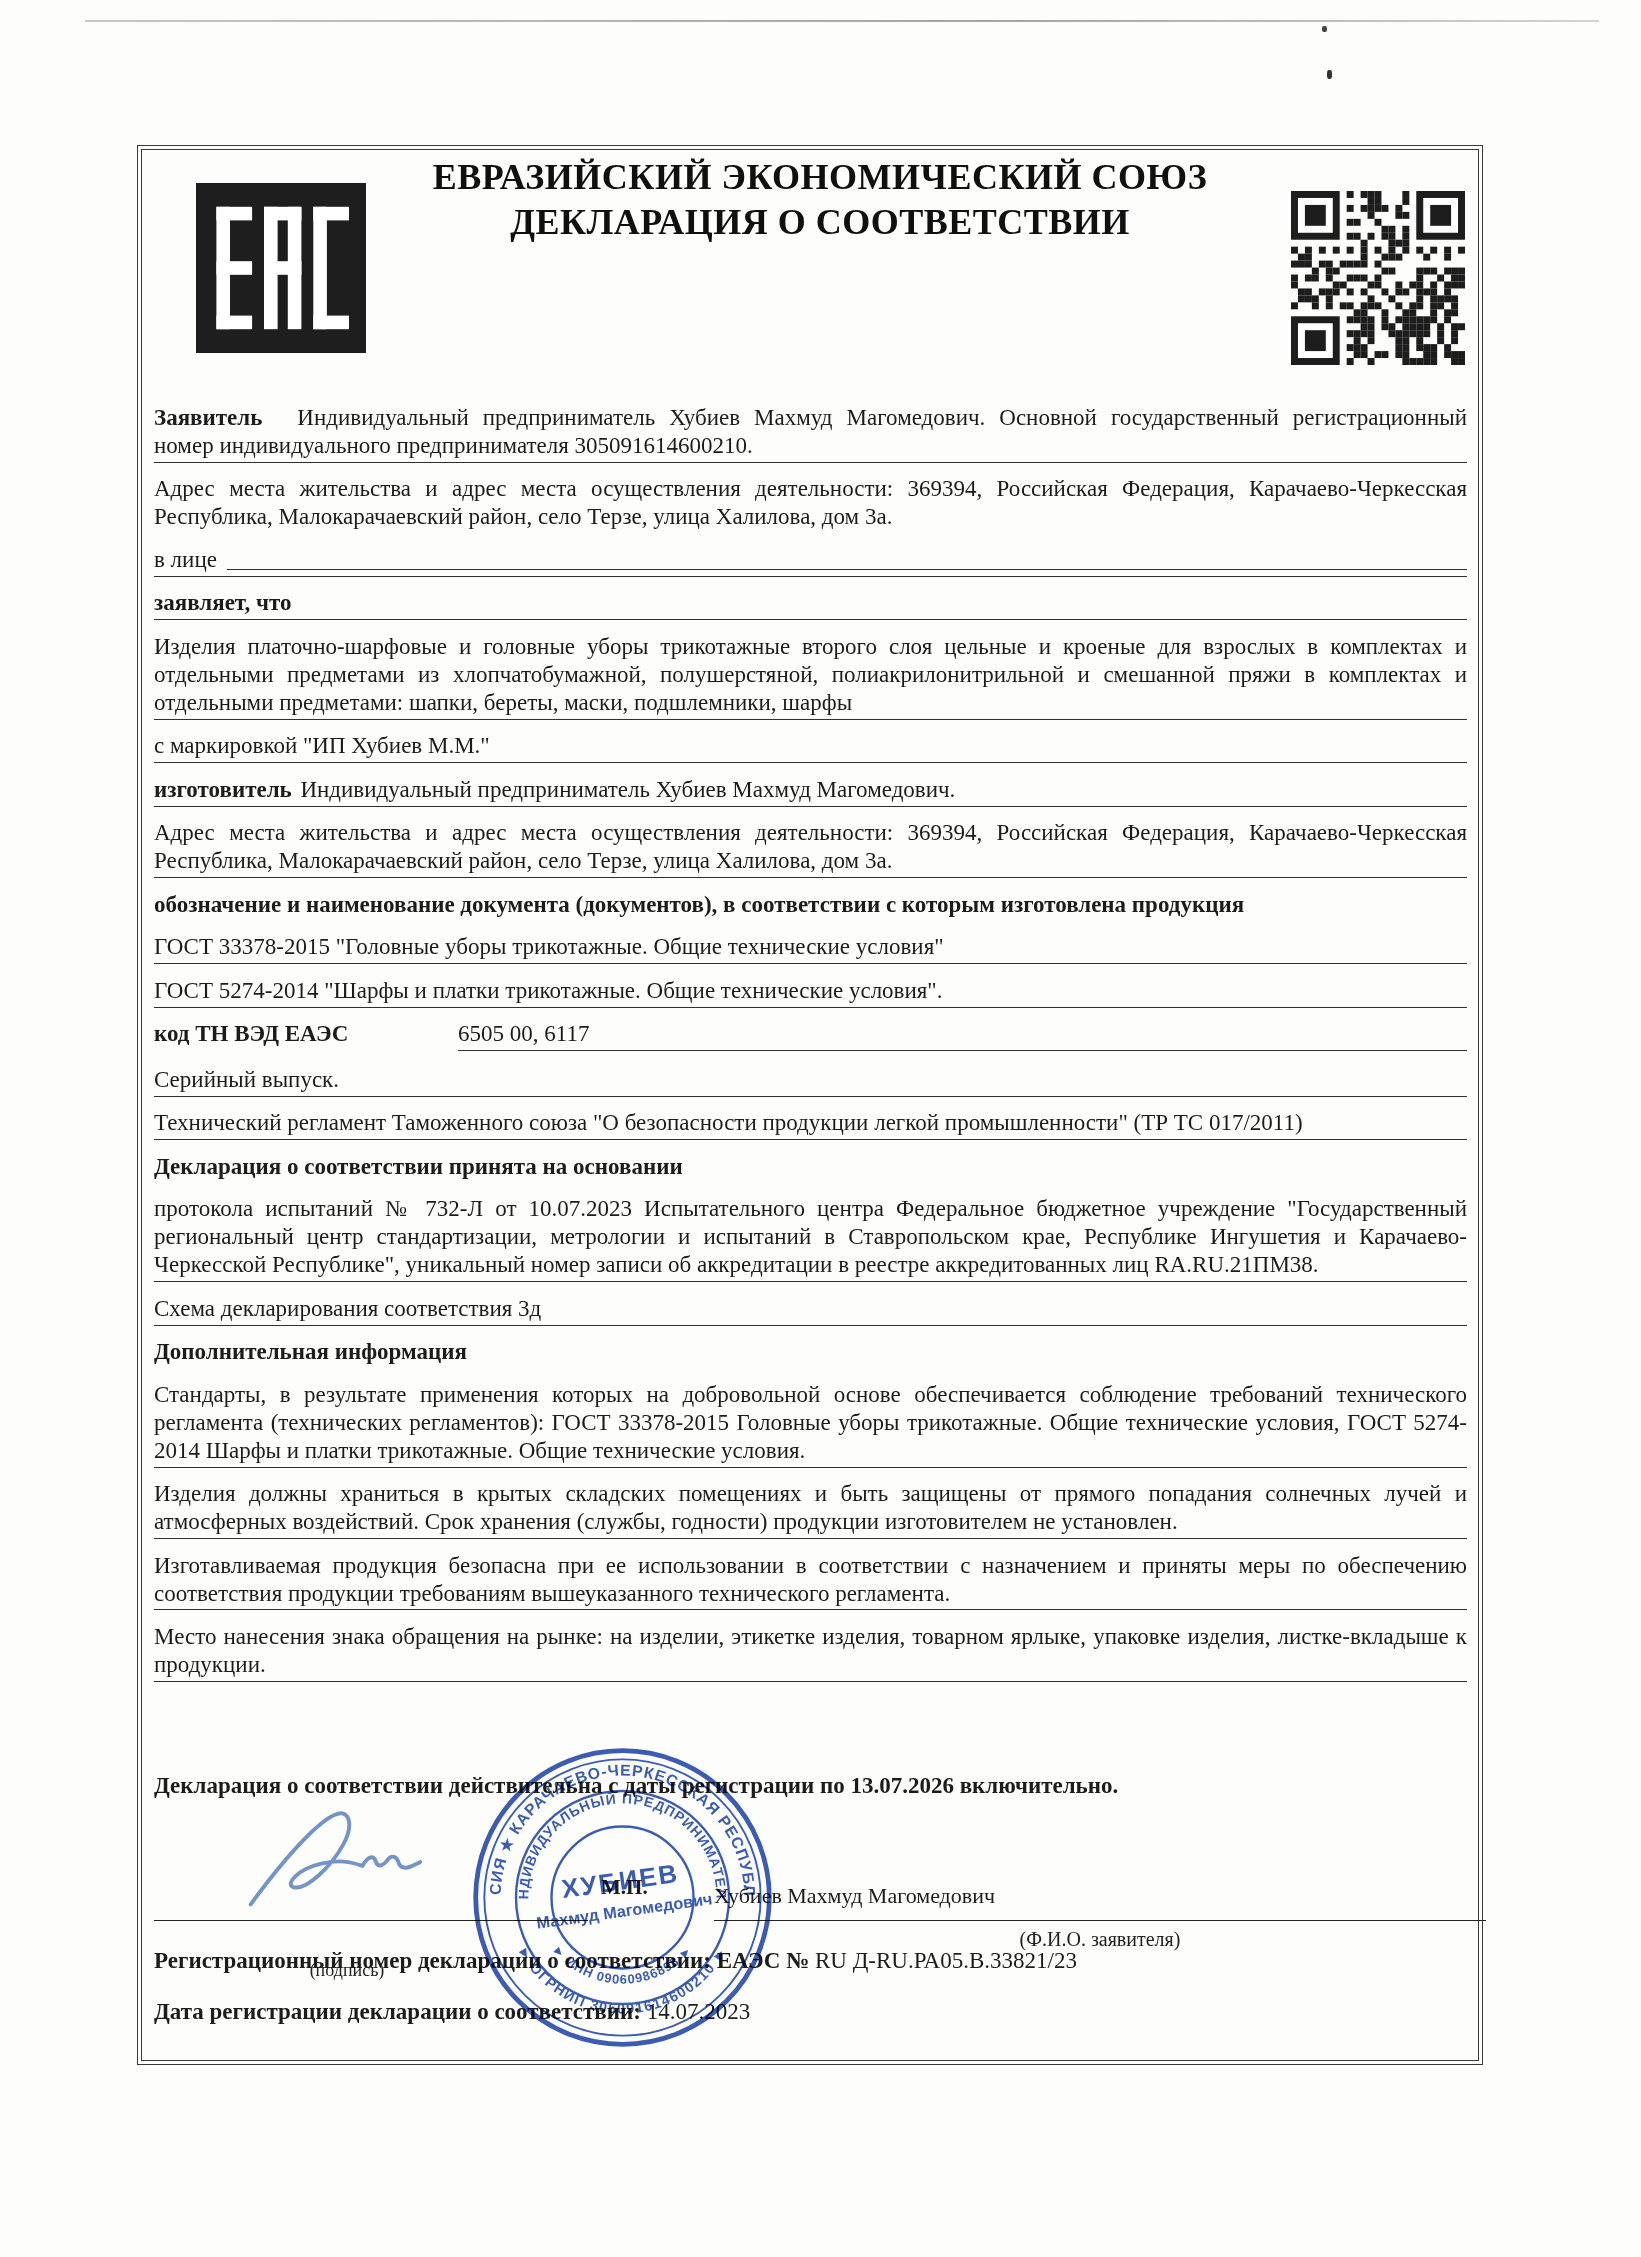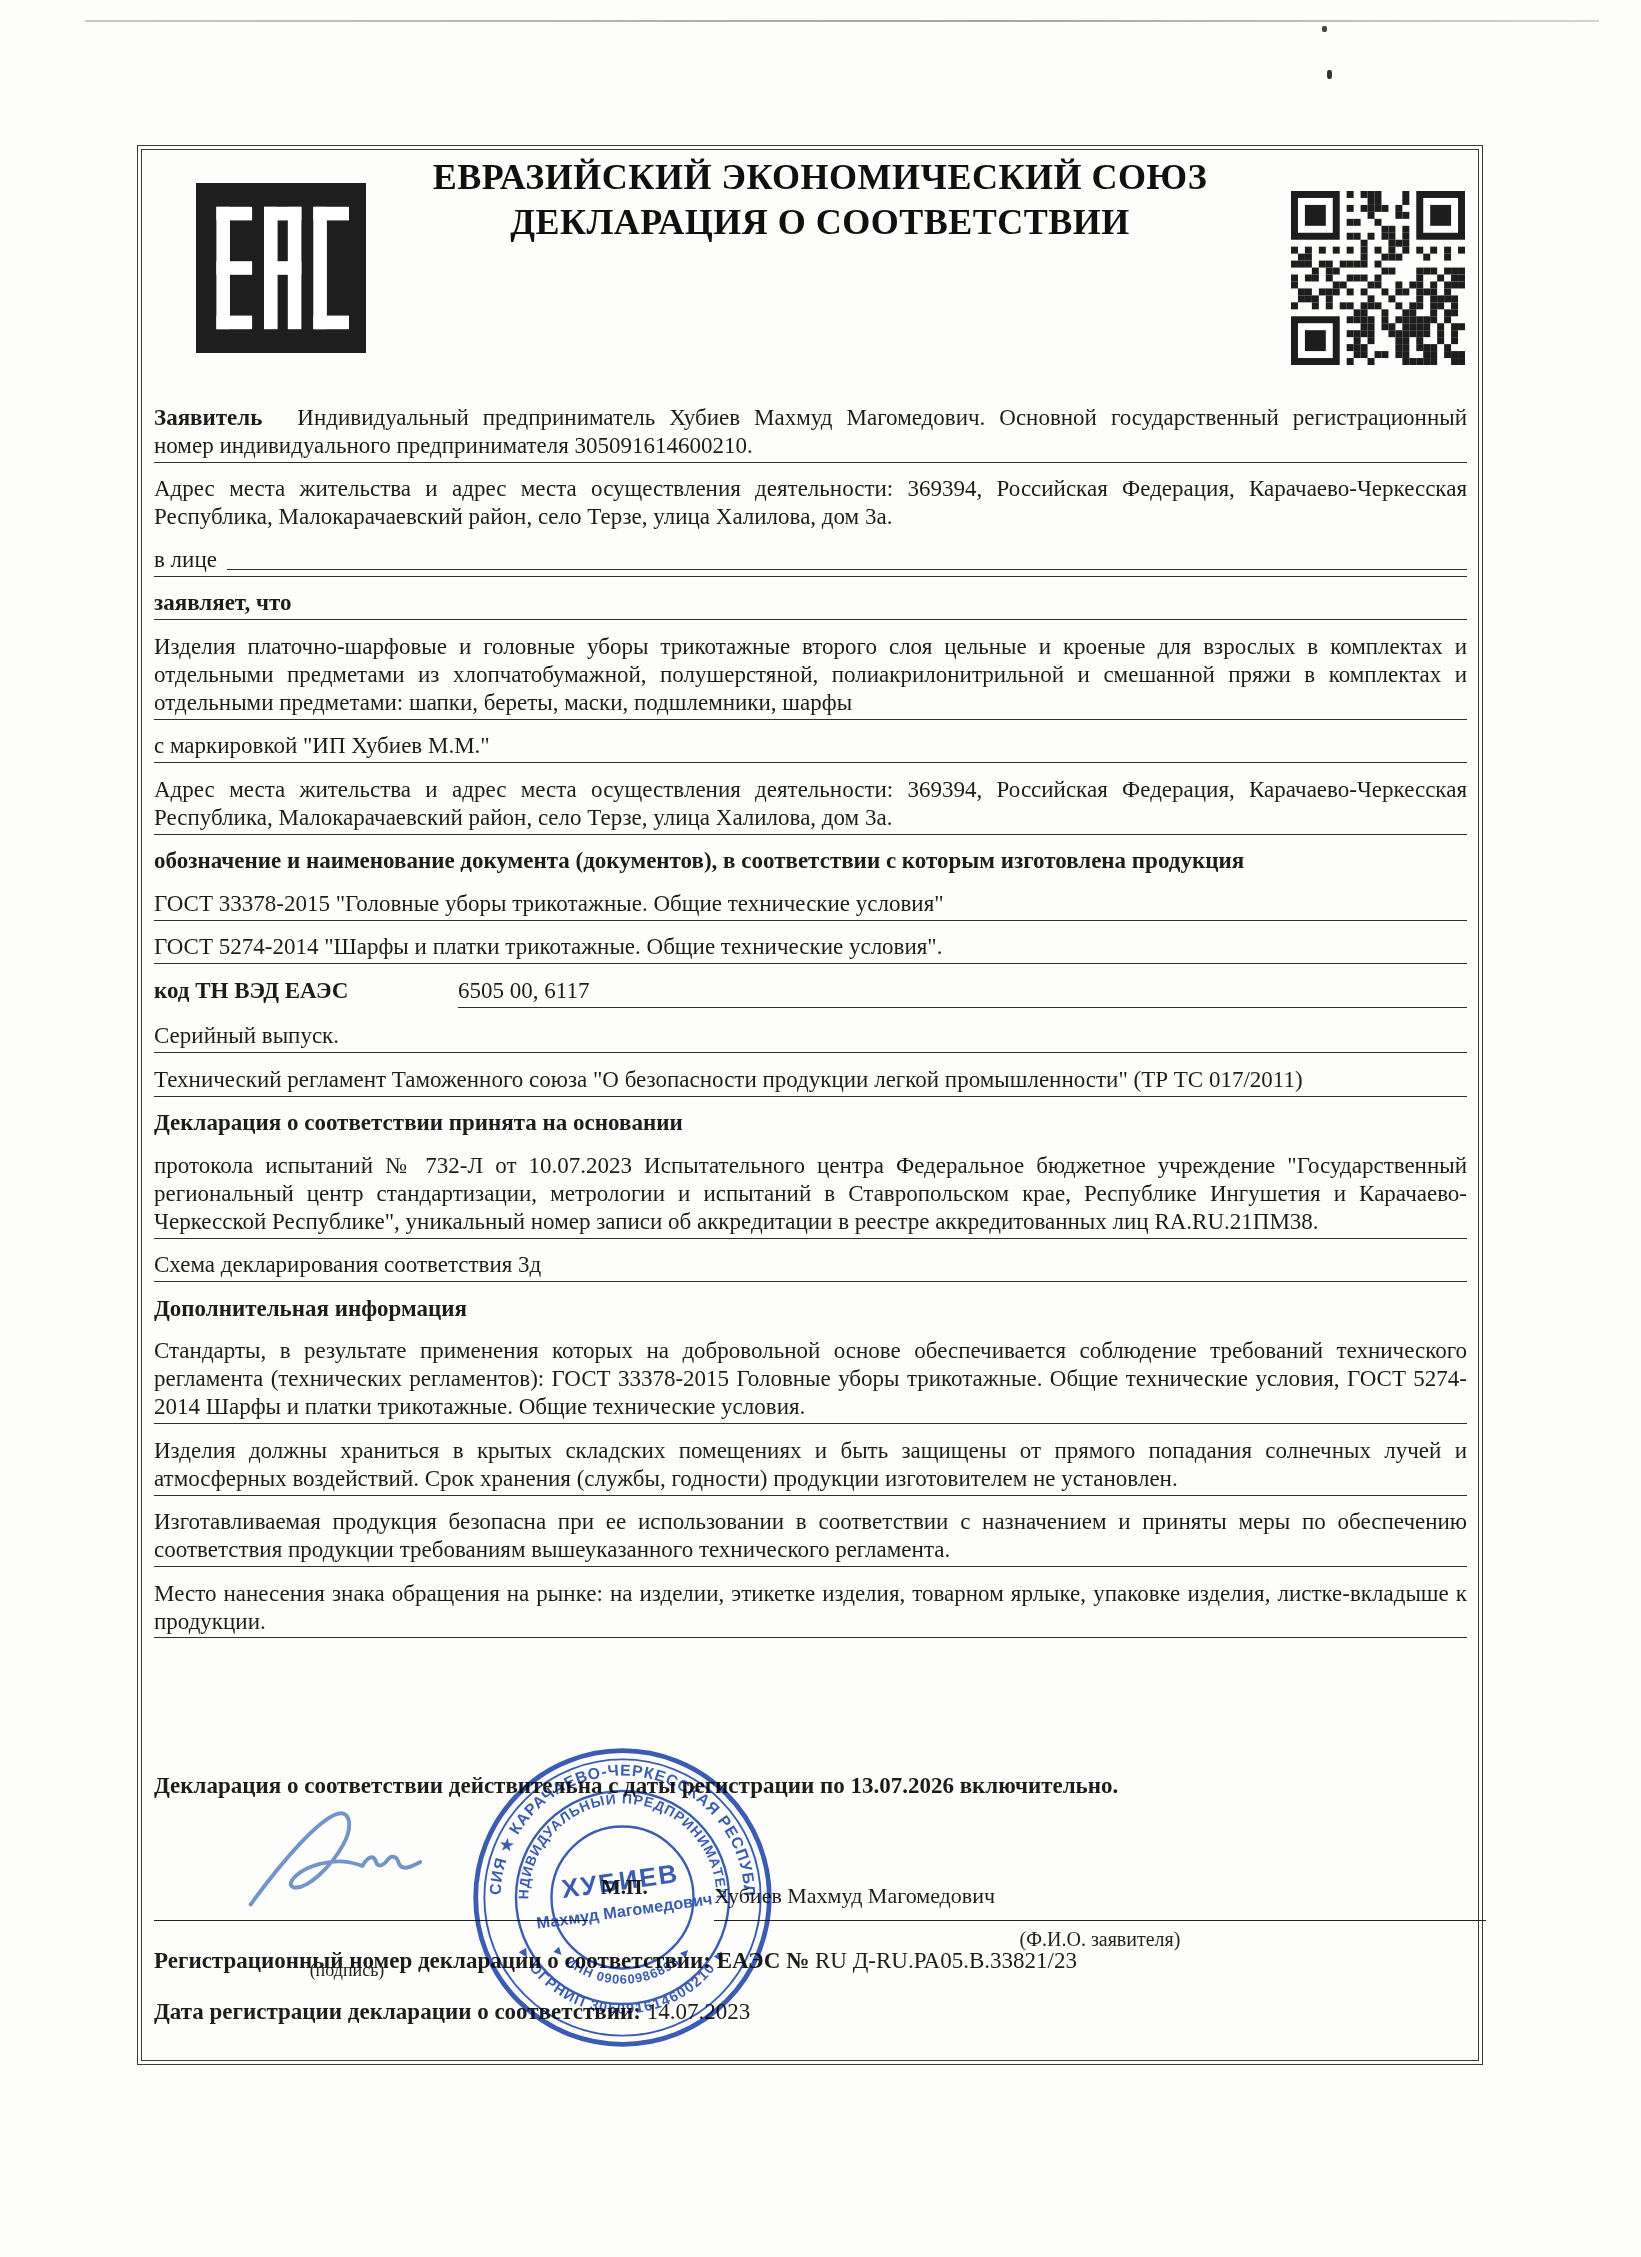--- a/index.html
+++ b/index.html
@@ -309,20 +309,21 @@
 <div class="rows">
   <div class="row u"><span class="b gap">Заявитель</span><span>Индивидуальный предприниматель Хубиев Махмуд Магомедович. Основной государственный регистрационный номер индивидуального предпринимателя 305091614600210.</span></div>
   <div class="row"><span>Адрес места жительства и адрес места осуществления деятельности: 369394, Российская Федерация, Карачаево-Черкесская Республика, Малокарачаевский район, село Терзе, улица Халилова, дом 3а.</span></div>
   <div class="row u vlitse">
       <span>в лице</span>
       <span class="fill"></span>
     </div>
   <div class="row u"><span class="b">заявляет, что</span></div>
   <div class="row u"><span>Изделия платочно-шарфовые и головные уборы трикотажные второго слоя цельные и кроеные для взрослых в комплектах и отдельными предметами из хлопчатобумажной, полушерстяной, полиакрилонитрильной и смешанной пряжи в комплектах и отдельными предметами: шапки, береты, маски, подшлемники, шарфы</span></div>
   <div class="row u"><span>с маркировкой "ИП Хубиев М.М."</span></div>
+  <div class="row u"><span class="b sgap">изготовитель</span><span>Индивидуальный предприниматель Хубиев Махмуд Магомедович.</span></div>
   <div class="row u"><span>Адрес места жительства и адрес места осуществления деятельности: 369394, Российская Федерация, Карачаево-Черкесская Республика, Малокарачаевский район, село Терзе, улица Халилова, дом 3а.</span></div>
   <div class="row"><span class="b">обозначение и наименование документа (документов), в соответствии с которым изготовлена продукция</span></div>
   <div class="row u"><span>ГОСТ 33378-2015 "Головные уборы трикотажные. Общие технические условия"</span></div>
   <div class="row u"><span>ГОСТ 5274-2014 "Шарфы и платки трикотажные. Общие технические условия".</span></div>
   <div class="row tnved">
       <span class="lbl">код ТН ВЭД ЕАЭС</span>
       <span class="val">6505 00, 6117</span>
     </div>
   <div class="row u"><span>Серийный выпуск.</span></div>
   <div class="row u"><span>Технический регламент Таможенного союза "О безопасности продукции легкой промышленности" (ТР ТС 017/2011)</span></div>

